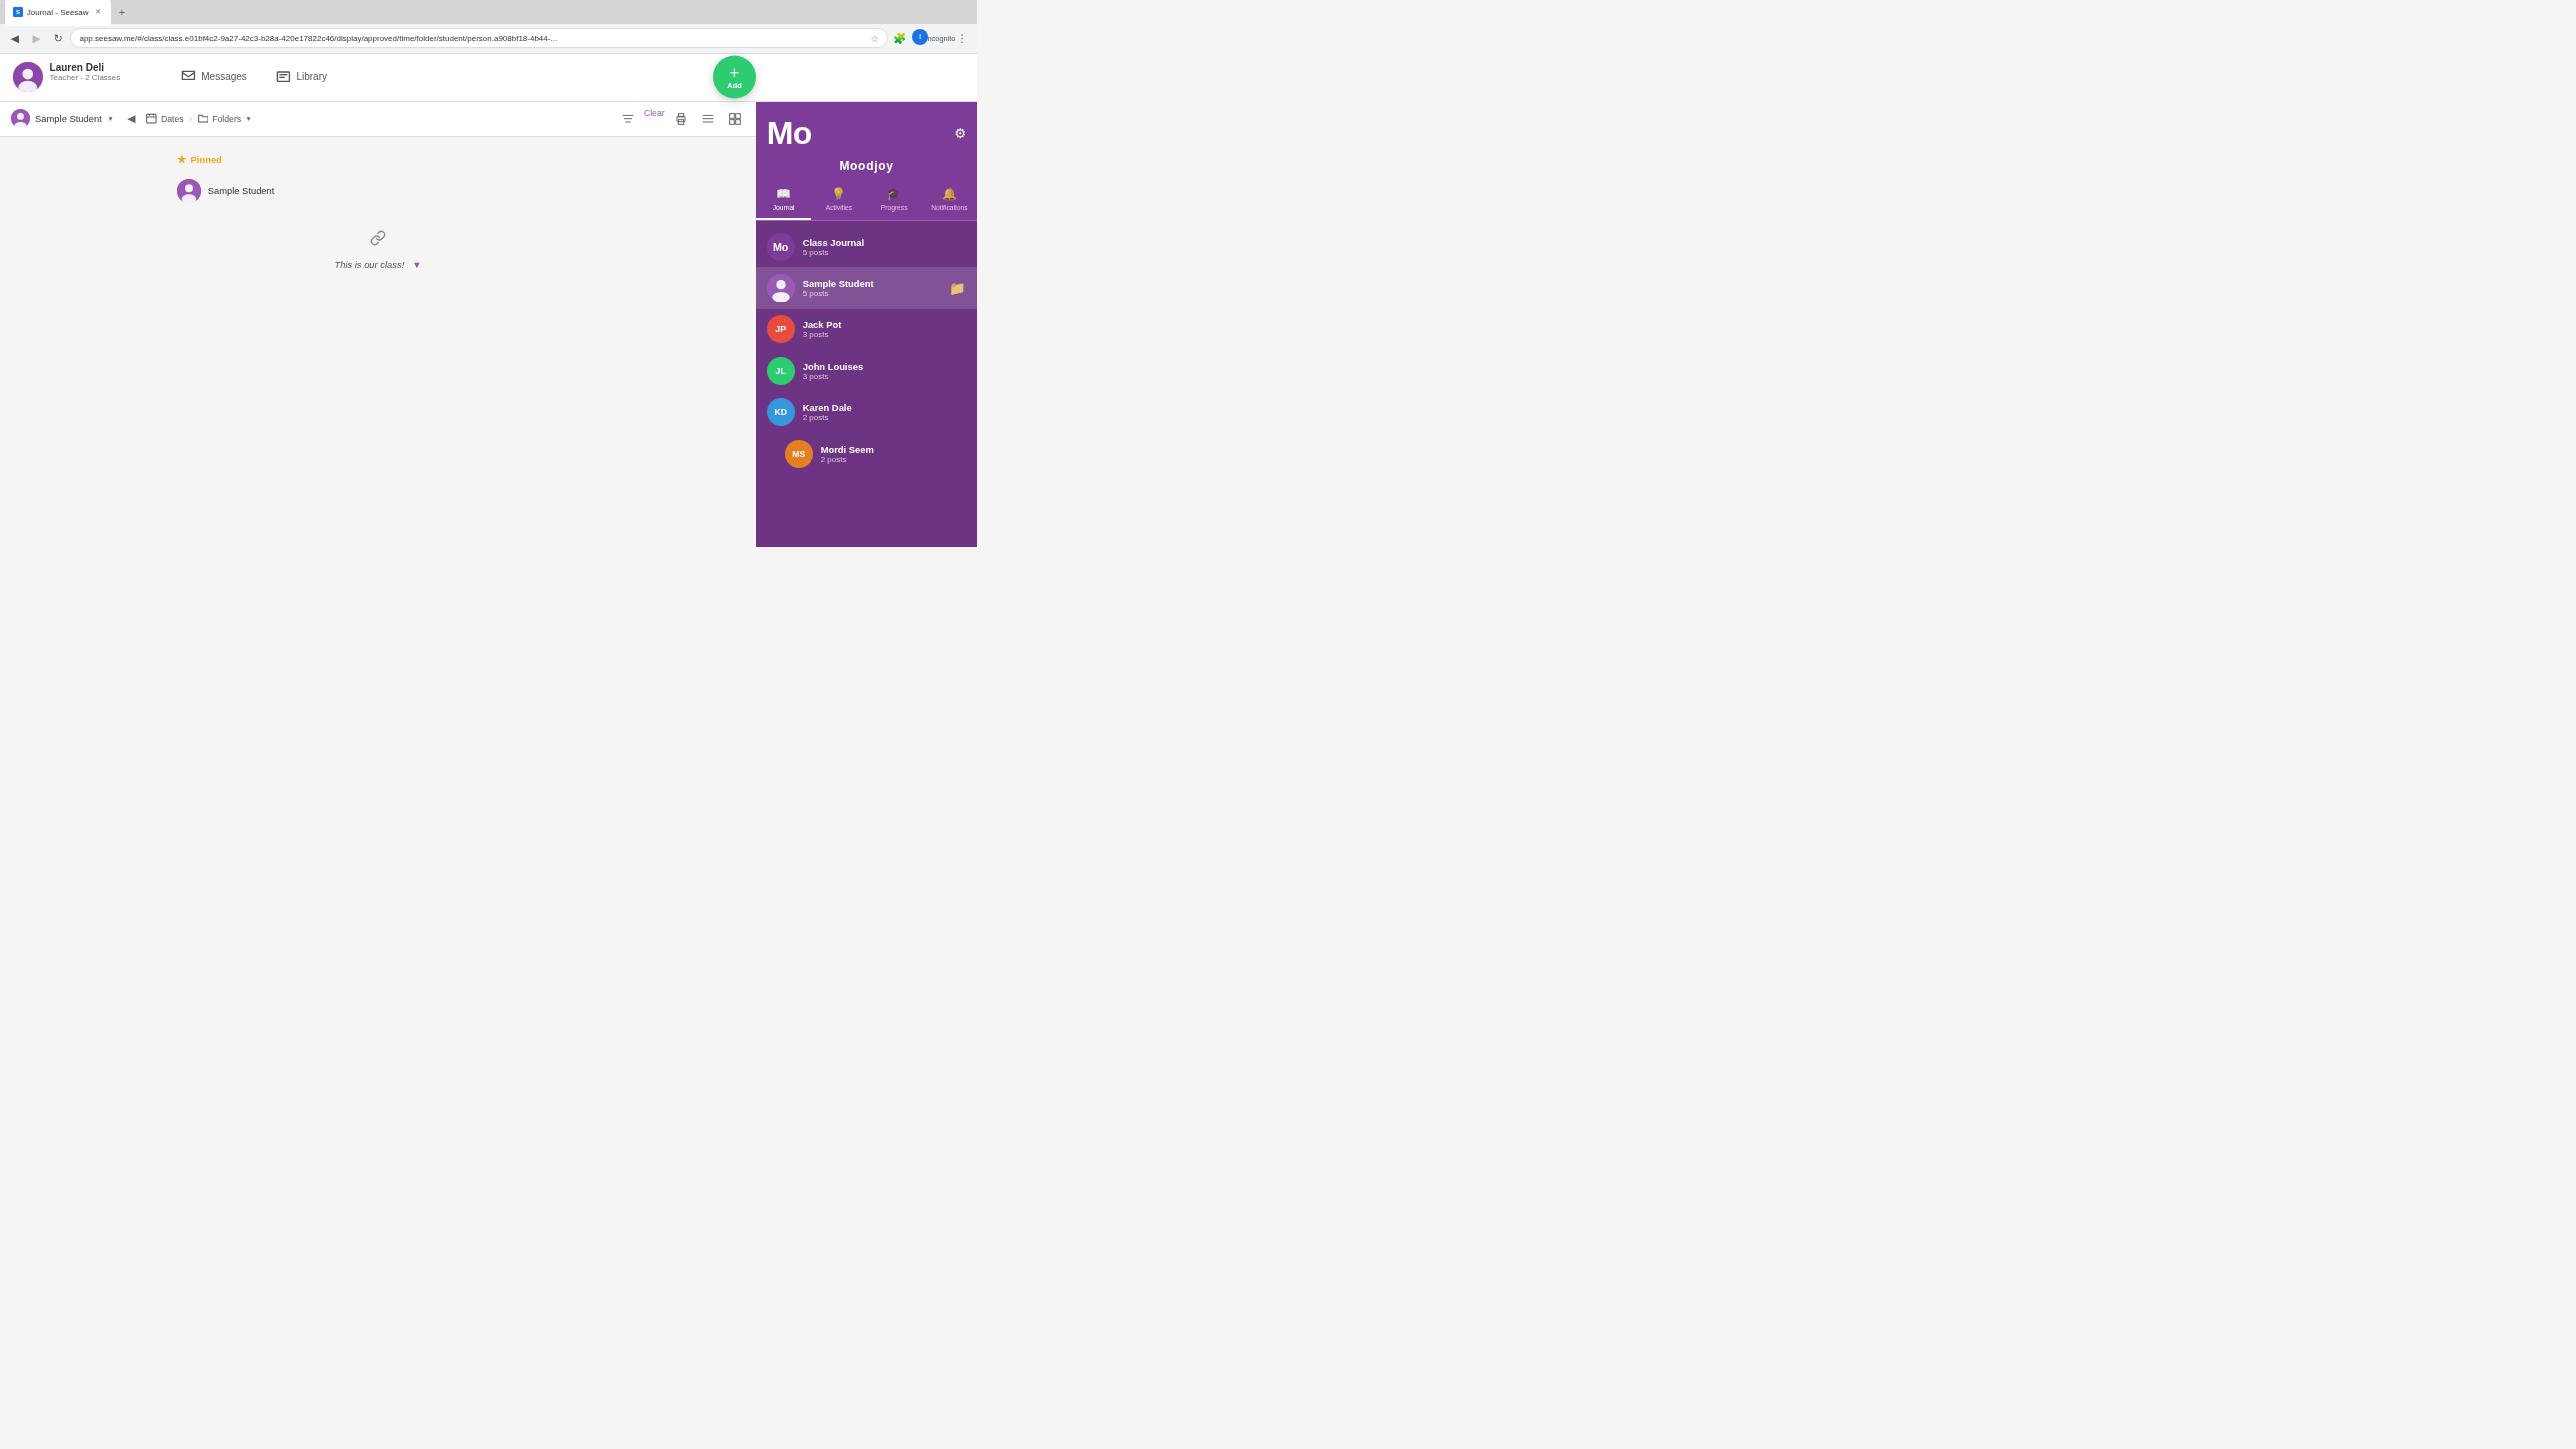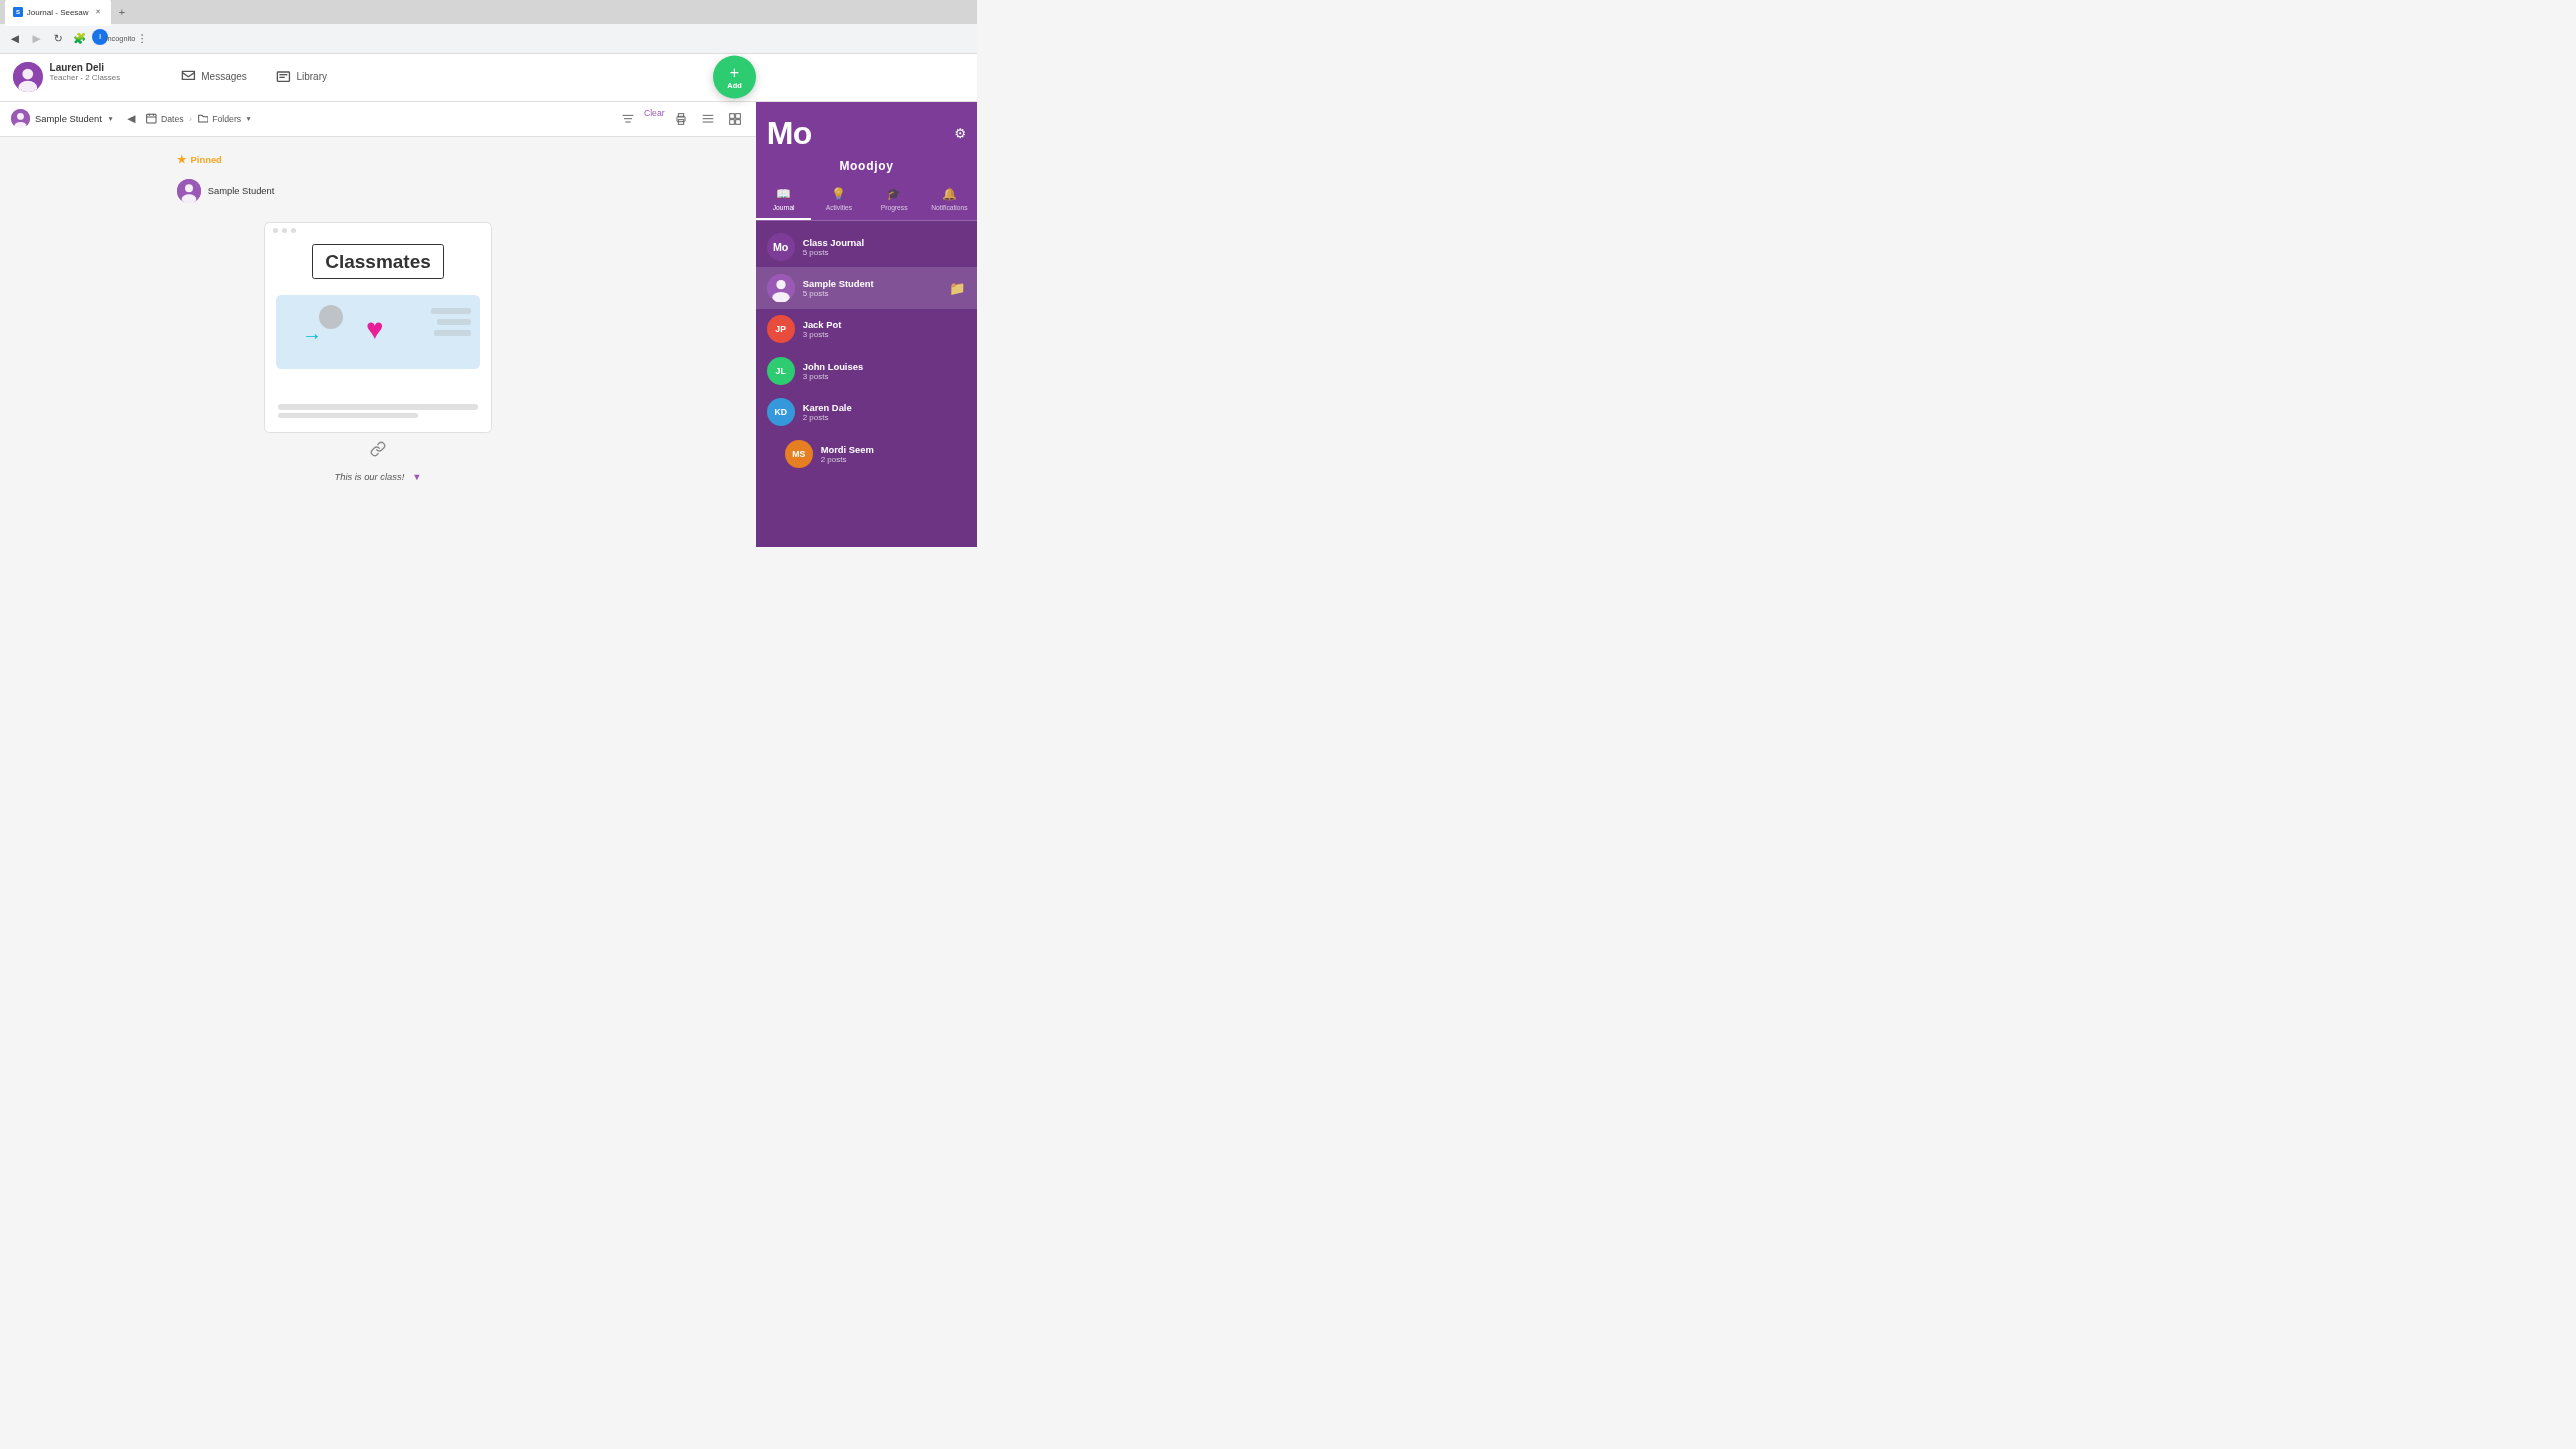--- a/index.html
+++ b/index.html
@@ -110,20 +110,24 @@
     <span style="font-size:8px;color:#333;max-width:94px;overflow:hidden;text-overflow:ellipsis;white-space:nowrap;">Journal - Seesaw</span>
     <div class="tab-close">✕</div>
   </div>
   <div class="new-tab-btn">+</div>
 </div>
 
 <div class="nav-bar">
   <div class="nav-btn">◀</div>
   <div class="nav-btn" style="color:#bbb;">▶</div>
   <div class="nav-btn">↻</div>
+  <div class="address-bar">
+    <span class="address-bar-url">app.seesaw.me/#/class/class.e01bf4c2-9a27-42c3-b28a-420e17822c46/display/approved/time/folder/student/person.a908bf18-4b44-...</span>
+    <span style="color:#888;font-size:9.4px;margin-left:5.4px;">☆</span>
+  </div>
   <div class="nav-icons">
     <div class="nav-btn">🧩</div>
     <div class="nav-btn" style="font-size:8px;background:#1a73e8;color:white;border-radius:50%;width:16px;height:16px;">I</div>
     <div class="nav-btn" style="font-size:7.4px;color:#555;">Incognito</div>
     <div class="nav-btn">⋮</div>
   </div>
 </div>
 
 <div class="app-container">
 
@@ -250,52 +254,20 @@
               <svg width="24" height="24" viewBox="0 0 36 36">
                 <circle cx="18" cy="18" r="18" fill="#9b59b6"></circle>
                 <circle cx="18" cy="14" r="6" fill="white" opacity="0.9"></circle>
                 <ellipse cx="18" cy="30" rx="11" ry="7" fill="white" opacity="0.9"></ellipse>
               </svg>
             </div>
             <span class="pinned-student-name">Sample Student</span>
           </div>
         </div>
 
-        <div class="classmates-card">
-          <div class="card-header-dots">
-            <div class="dot"></div>
-            <div class="dot"></div>
-            <div class="dot"></div>
-          </div>
-          <div style="padding: 2.7px 20px 6.7px;">
-            <div class="card-title-area">
-              <span class="card-title-text">Classmates</span>
-            </div>
-          </div>
-
-          <div style="padding: 6.7px 10.7px 4px; position: relative; height: 107px;">
-
-            <div style="position:absolute;top:6.7px;left:10.7px;right:10.7px;height:74px;background:#d6eaf8;border-radius:5.4px;"></div>
-
-            <div style="position:absolute;left:54px;top:17px;width:24px;height:24px;border-radius:50%;background:#bdc3c7;z-index:2;"></div>
-
-            <div style="position:absolute;left:37px;top:34px;z-index:2;font-size:20px;color:#00bcd4;font-weight:bold;">→</div>
-
-            <div style="position:absolute;left:101px;top:23.5px;z-index:2;font-size:29.5px;color:#e91e99;">♥</div>
-
-            <div style="position:absolute;right:20px;top:20px;width:40px;height:5.4px;background:#c8d6e0;border-radius:2px;"></div>
-            <div style="position:absolute;right:20px;top:31px;width:34px;height:5.4px;background:#c8d6e0;border-radius:2px;"></div>
-            <div style="position:absolute;right:20px;top:42px;width:37px;height:5.4px;background:#c8d6e0;border-radius:2px;"></div>
-          </div>
-
-          <div style="padding: 5.4px 13.4px 10.7px;">
-            <div style="height:5.4px;background:#e0e0e0;border-radius:2.7px;margin:3.4px 0;width:100%;"></div>
-            <div style="height:5.4px;background:#e0e0e0;border-radius:2.7px;margin:3.4px 0;width:70%;"></div>
-          </div>
-        </div>
 
         <div class="link-icon">
           <svg width="16" height="16" viewBox="0 0 24 24">
             <path d="M10 13a5 5 0 0 0 7.54.54l3-3a5 5 0 0 0-7.07-7.07l-1.72 1.71" stroke="#888" stroke-width="2" fill="none" stroke-linecap="round"></path>
             <path d="M14 11a5 5 0 0 0-7.54-.54l-3 3a5 5 0 0 0 7.07 7.07l1.71-1.71" stroke="#888" stroke-width="2" fill="none" stroke-linecap="round"></path>
           </svg>
         </div>
 
         <div class="caption">
           <span>This is our class!</span>

